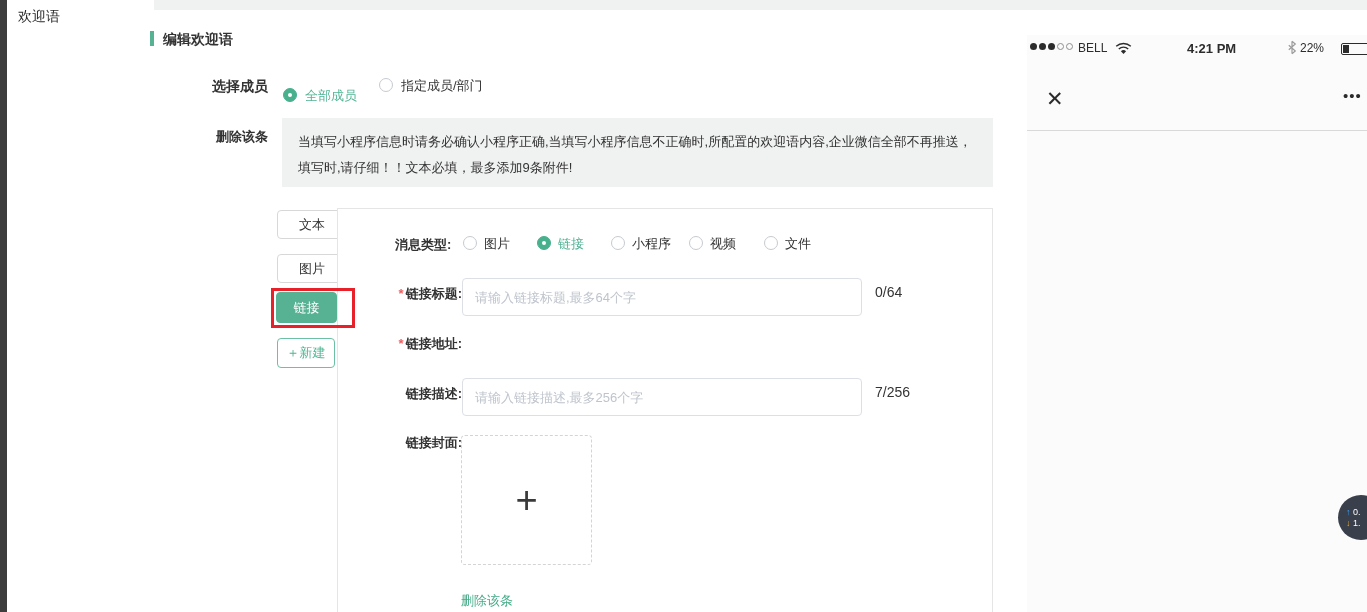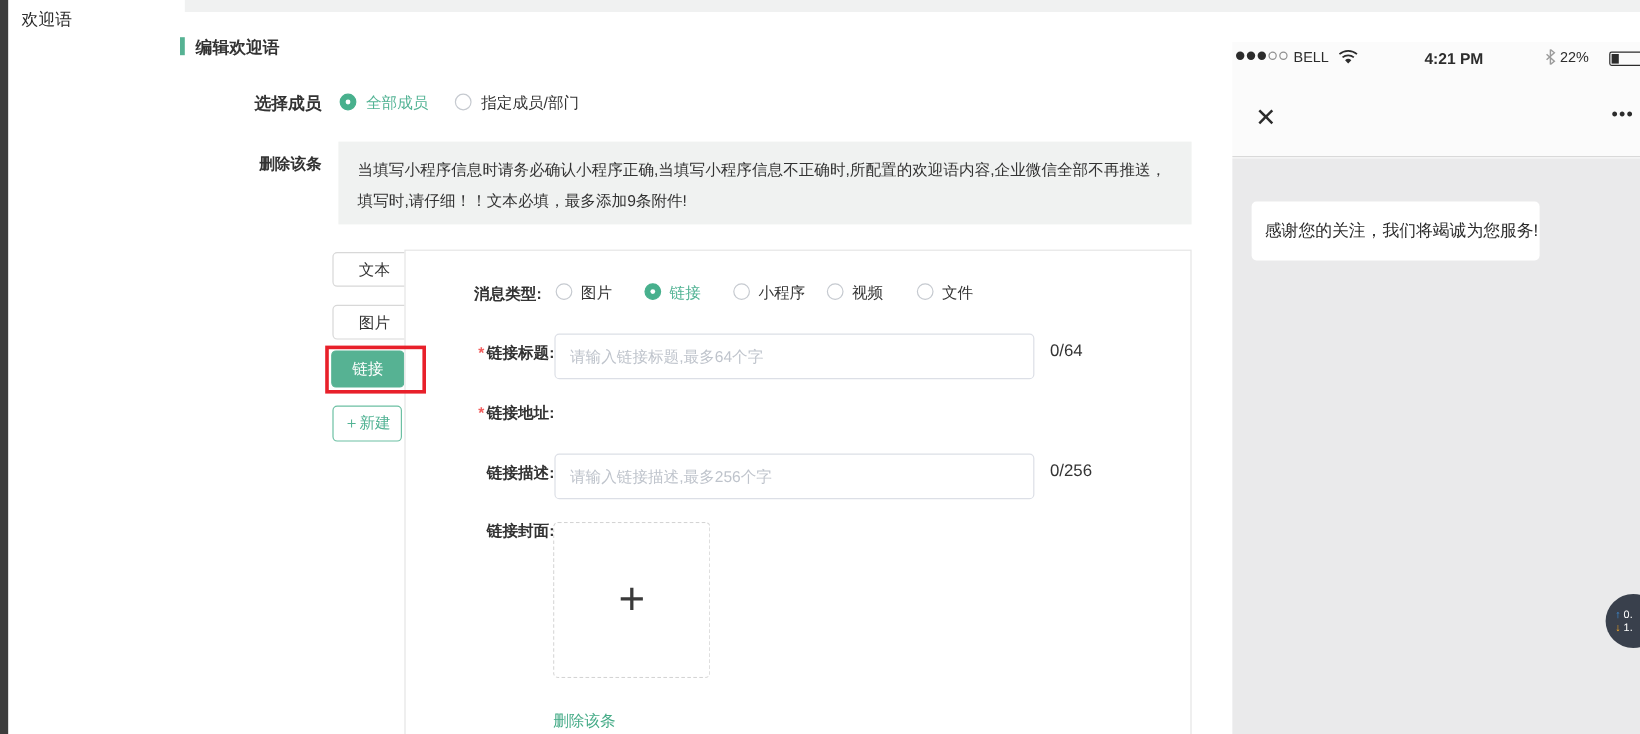--- a/index.html
+++ b/index.html
@@ -18,21 +18,21 @@
   .section-head { position:absolute; left:150px; top:30px; height:17px; }
   .section-bar { position:absolute; left:0; top:1px; width:4px; height:15px; background:#56b293; }
   .section-title { position:absolute; left:13px; top:1px; font-size:14px; font-weight:bold; white-space:nowrap; }
 
   .lbl { font-size:13px; font-weight:bold; color:#333; white-space:nowrap; }
 
   .member-label { position:absolute; left:198px; top:78px; width:70px; text-align:right; font-size:14px; }
   .radio { display:inline-block; width:14px; height:14px; border-radius:50%; border:1px solid #c6cad0; background:#fff; vertical-align:-2px; }
   .radio.sel { background:#48b08d; border-color:#48b08d; position:relative; }
   .radio.sel::after { content:""; position:absolute; left:4px; top:4px; width:4px; height:4px; border-radius:50%; background:#fff; }
-  .member-opt1 { position:absolute; left:283px; top:77px; font-size:13px; color:#52b394; cursor:pointer; }
+  .member-opt1 { position:absolute; left:283px; top:87px; font-size:13px; color:#52b394; cursor:pointer; }
   .member-opt2 { position:absolute; left:379px; top:77px; font-size:13px; color:#333; cursor:pointer; }
   .member-opt1 .radio, .member-opt2 .radio { margin-right:8px; }
 
   .content-label { position:absolute; left:188px; top:128px; width:80px; text-align:right; font-size:13px; }
   .notice-box { position:absolute; left:282px; top:118px; width:711px; height:69px; background:#f0f2f1; padding:11px 16px; font-size:13px; line-height:26px; color:#333; }
 
   
   .tab { position:absolute; width:70px; height:29px; background:#fff; border:1px solid #d8d8d8; border-radius:4px; font-size:13px; color:#333; display:flex; align-items:center; justify-content:center; cursor:pointer; }
   .tab-text  { left:277px; top:210px; }
   .tab-image { left:277px; top:254px; }
@@ -147,21 +147,21 @@
   </div>
   <input class="f-input lt-input" placeholder="请输入链接标题,最多64个字" style="">
   <div class="counter lt-counter">0/64</div>
 
   <div class="f-label lbl lu-label">
     <span class="req">*</span><span>链接地址:</span>
   </div>
 
   <div class="f-label lbl ld-label"><span>链接描述:</span></div>
   <input class="f-input ld-input" placeholder="请输入链接描述,最多256个字" style="">
-  <div class="counter ld-counter">0/256</div>
+  <div class="counter ld-counter">7/256</div>
 
   <div class="cover-label lbl">链接封面:</div>
   <div class="upload-box">
     <span class="plus-glyph">+</span>
   </div>
 
   <div class="delete-link">删除该条</div>
 
   <div class="phone">
     <div class="statusbar">
@@ -188,23 +188,20 @@
       </div>
       <div class="battery-pct">22%</div>
       <div class="battery">
           <div class="battery-fill"></div>
         </div>
     </div>
     <div class="navbar">
       <div class="close-glyph">✕</div>
       <div class="more-glyph">•••</div>
     </div>
-    <div class="chat">
-      <div class="bubble">感谢您的关注，我们将竭诚为您服务!</div>
-    </div>
   </div>
 
   <div class="speed-widget">
     <div class="spd-row"><span class="up-arrow">↑</span> <span>0.</span></div>
     <div class="spd-row"><span class="down-arrow">↓</span> <span>1.</span></div>
   </div>
 
 </div>
 
 </body></html>

